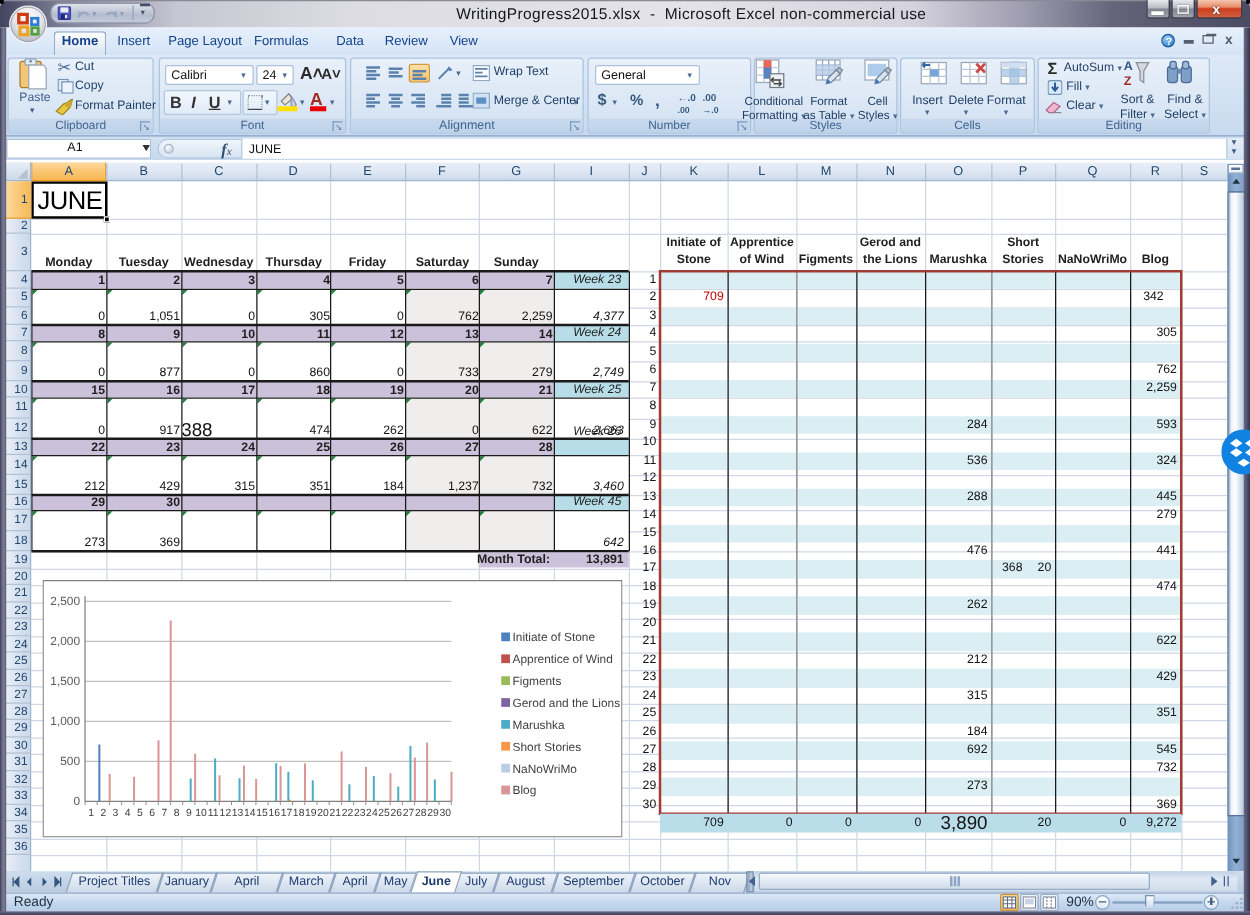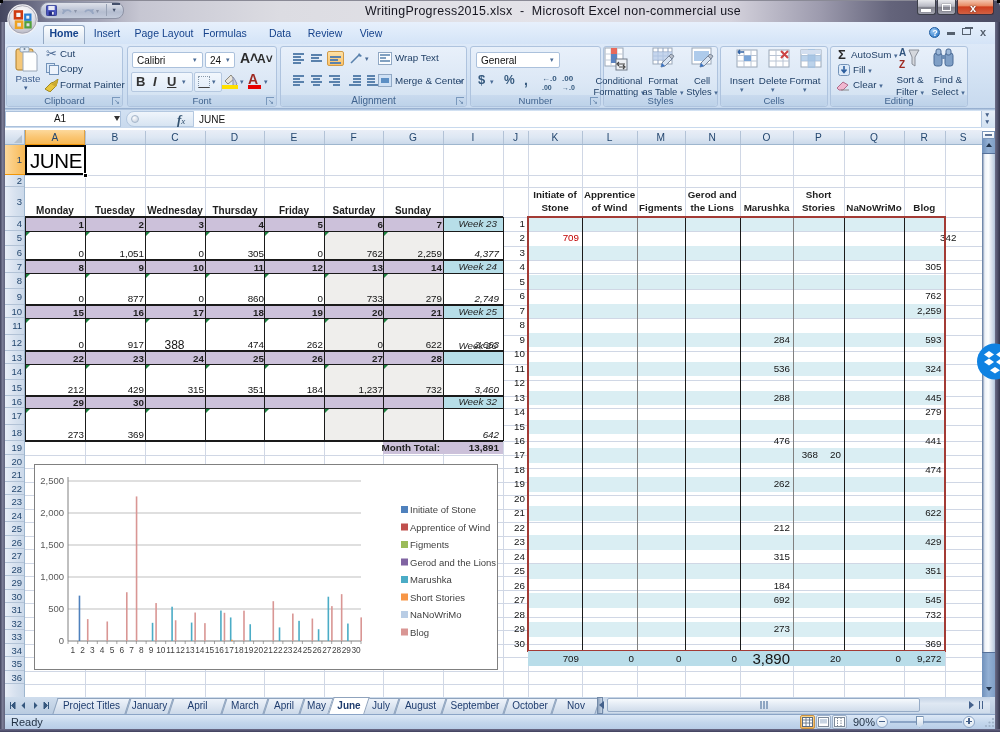--- a/index.html
+++ b/index.html
@@ -109,21 +109,21 @@
 <div class="ab" style="left:205px;top:353px;width:59px;height:11px;font-size:9.8px;font-weight:bold;color:#1f1f1f;text-align:right;line-height:11px">25</div>
 <div class="ab" style="left:264px;top:353px;width:59px;height:11px;font-size:9.8px;font-weight:bold;color:#1f1f1f;text-align:right;line-height:11px">26</div>
 <div class="ab" style="left:324px;top:353px;width:59px;height:11px;font-size:9.8px;font-weight:bold;color:#1f1f1f;text-align:right;line-height:11px">27</div>
 <div class="ab" style="left:383px;top:353px;width:59px;height:11px;font-size:9.8px;font-weight:bold;color:#1f1f1f;text-align:right;line-height:11px">28</div>
 <div class="ab" style="left:25px;top:398px;width:59px;height:10px;font-size:9.8px;font-weight:bold;color:#1f1f1f;text-align:right;line-height:10px">29</div>
 <div class="ab" style="left:85px;top:398px;width:59px;height:10px;font-size:9.8px;font-weight:bold;color:#1f1f1f;text-align:right;line-height:10px">30</div>
 <div class="ab" style="left:443px;top:218px;width:54px;height:12px;font-size:9.8px;font-style:italic;color:#1f1f1f;text-align:right;line-height:12px">Week 23</div>
 <div class="ab" style="left:443px;top:261px;width:54px;height:11px;font-size:9.8px;font-style:italic;color:#1f1f1f;text-align:right;line-height:11px">Week 24</div>
 <div class="ab" style="left:443px;top:306px;width:54px;height:11px;font-size:9.8px;font-style:italic;color:#1f1f1f;text-align:right;line-height:11px">Week 25</div>
 <div class="ab" style="left:443px;top:340px;width:54px;height:11px;font-size:9.8px;font-style:italic;color:#1f1f1f;text-align:right;line-height:11px">Week 26</div>
-<div class="ab" style="left:443px;top:397px;width:54px;height:10px;font-size:9.8px;font-style:italic;color:#1f1f1f;text-align:right;line-height:10px">Week 32</div>
+<div class="ab" style="left:443px;top:397px;width:54px;height:10px;font-size:9.8px;font-style:italic;color:#1f1f1f;text-align:right;line-height:10px">Week 45</div>
 <div class="ab" style="left:15px;top:204.5px;width:80px;height:14px;font-size:10px;font-weight:bold;color:#1f1f1f;text-align:center;white-space:nowrap">Monday</div>
 <div class="ab" style="left:75px;top:204.5px;width:80px;height:14px;font-size:10px;font-weight:bold;color:#1f1f1f;text-align:center;white-space:nowrap">Tuesday</div>
 <div class="ab" style="left:135px;top:204.5px;width:80px;height:14px;font-size:10px;font-weight:bold;color:#1f1f1f;text-align:center;white-space:nowrap">Wednesday</div>
 <div class="ab" style="left:195px;top:204.5px;width:80px;height:14px;font-size:10px;font-weight:bold;color:#1f1f1f;text-align:center;white-space:nowrap">Thursday</div>
 <div class="ab" style="left:254px;top:204.5px;width:80px;height:14px;font-size:10px;font-weight:bold;color:#1f1f1f;text-align:center;white-space:nowrap">Friday</div>
 <div class="ab" style="left:314px;top:204.5px;width:80px;height:14px;font-size:10px;font-weight:bold;color:#1f1f1f;text-align:center;white-space:nowrap">Saturday</div>
 <div class="ab" style="left:373px;top:204.5px;width:80px;height:14px;font-size:10px;font-weight:bold;color:#1f1f1f;text-align:center;white-space:nowrap">Sunday</div>
 <div class="ab" style="left:25px;top:247.5px;width:59px;height:12px;font-size:9.8px;color:#141414;text-align:right;line-height:12px">0</div>
 <div class="ab" style="left:85px;top:247.5px;width:59px;height:12px;font-size:9.8px;color:#141414;text-align:right;line-height:12px">1,051</div>
 <div class="ab" style="left:145px;top:247.5px;width:59px;height:12px;font-size:9.8px;color:#141414;text-align:right;line-height:12px">0</div>
@@ -135,21 +135,21 @@
 <div class="ab" style="left:25px;top:292.5px;width:59px;height:12px;font-size:9.8px;color:#141414;text-align:right;line-height:12px">0</div>
 <div class="ab" style="left:85px;top:292.5px;width:59px;height:12px;font-size:9.8px;color:#141414;text-align:right;line-height:12px">877</div>
 <div class="ab" style="left:145px;top:292.5px;width:59px;height:12px;font-size:9.8px;color:#141414;text-align:right;line-height:12px">0</div>
 <div class="ab" style="left:205px;top:292.5px;width:59px;height:12px;font-size:9.8px;color:#141414;text-align:right;line-height:12px">860</div>
 <div class="ab" style="left:264px;top:292.5px;width:59px;height:12px;font-size:9.8px;color:#141414;text-align:right;line-height:12px">0</div>
 <div class="ab" style="left:324px;top:292.5px;width:59px;height:12px;font-size:9.8px;color:#141414;text-align:right;line-height:12px">733</div>
 <div class="ab" style="left:383px;top:292.5px;width:59px;height:12px;font-size:9.8px;color:#141414;text-align:right;line-height:12px">279</div>
 <div class="ab" style="left:443px;top:292.5px;width:56px;height:12px;font-size:9.8px;font-style:italic;color:#141414;text-align:right;line-height:12px">2,749</div>
 <div class="ab" style="left:25px;top:338.5px;width:59px;height:12px;font-size:9.8px;color:#141414;text-align:right;line-height:12px">0</div>
 <div class="ab" style="left:85px;top:338.5px;width:59px;height:12px;font-size:9.8px;color:#141414;text-align:right;line-height:12px">917</div>
-<div class="ab" style="left:145px;top:338.5px;width:59px;height:12px;font-size:12px;color:#141414;text-align:center;line-height:12px">388</div>
+<div class="ab" style="left:145px;top:338.5px;width:59px;height:12px;font-size:15px;color:#141414;text-align:left;line-height:12px">388</div>
 <div class="ab" style="left:205px;top:338.5px;width:59px;height:12px;font-size:9.8px;color:#141414;text-align:right;line-height:12px">474</div>
 <div class="ab" style="left:264px;top:338.5px;width:59px;height:12px;font-size:9.8px;color:#141414;text-align:right;line-height:12px">262</div>
 <div class="ab" style="left:324px;top:338.5px;width:59px;height:12px;font-size:9.8px;color:#141414;text-align:right;line-height:12px">0</div>
 <div class="ab" style="left:383px;top:338.5px;width:59px;height:12px;font-size:9.8px;color:#141414;text-align:right;line-height:12px">622</div>
 <div class="ab" style="left:443px;top:338.5px;width:56px;height:12px;font-size:9.8px;font-style:italic;color:#141414;text-align:right;line-height:12px">2,663</div>
 <div class="ab" style="left:25px;top:383.5px;width:59px;height:12px;font-size:9.8px;color:#141414;text-align:right;line-height:12px">212</div>
 <div class="ab" style="left:85px;top:383.5px;width:59px;height:12px;font-size:9.8px;color:#141414;text-align:right;line-height:12px">429</div>
 <div class="ab" style="left:145px;top:383.5px;width:59px;height:12px;font-size:9.8px;color:#141414;text-align:right;line-height:12px">315</div>
 <div class="ab" style="left:205px;top:383.5px;width:59px;height:12px;font-size:9.8px;color:#141414;text-align:right;line-height:12px">351</div>
 <div class="ab" style="left:264px;top:383.5px;width:59px;height:12px;font-size:9.8px;color:#141414;text-align:right;line-height:12px">184</div>
@@ -268,21 +268,21 @@
 <div class="ab" style="left:503px;top:520.80px;width:22px;height:14.47px;font-size:9.8px;color:#141414;text-align:right;line-height:14.47px">22</div>
 <div class="ab" style="left:503px;top:535.27px;width:22px;height:14.47px;font-size:9.8px;color:#141414;text-align:right;line-height:14.47px">23</div>
 <div class="ab" style="left:503px;top:549.73px;width:22px;height:14.47px;font-size:9.8px;color:#141414;text-align:right;line-height:14.47px">24</div>
 <div class="ab" style="left:503px;top:564.20px;width:22px;height:14.47px;font-size:9.8px;color:#141414;text-align:right;line-height:14.47px">25</div>
 <div class="ab" style="left:503px;top:578.67px;width:22px;height:14.47px;font-size:9.8px;color:#141414;text-align:right;line-height:14.47px">26</div>
 <div class="ab" style="left:503px;top:593.13px;width:22px;height:14.47px;font-size:9.8px;color:#141414;text-align:right;line-height:14.47px">27</div>
 <div class="ab" style="left:503px;top:607.60px;width:22px;height:14.47px;font-size:9.8px;color:#141414;text-align:right;line-height:14.47px">28</div>
 <div class="ab" style="left:503px;top:622.07px;width:22px;height:14.47px;font-size:9.8px;color:#141414;text-align:right;line-height:14.47px">29</div>
 <div class="ab" style="left:503px;top:636.53px;width:22px;height:14.47px;font-size:9.8px;color:#141414;text-align:right;line-height:14.47px">30</div>
 <div class="ab" style="left:528px;top:231.47px;width:51px;height:14.47px;font-size:9.8px;color:#c00000;text-align:right;line-height:14.47px">709</div>
-<div class="ab" style="left:940px;top:231.47px;width:37.5px;height:14.47px;font-size:9.8px;color:#141414;text-align:left;line-height:14.47px">342</div>
+<div class="ab" style="left:904px;top:231.47px;width:37.5px;height:14.47px;font-size:9.8px;color:#141414;text-align:center;line-height:14.47px">342</div>
 <div class="ab" style="left:904px;top:260.40px;width:37.5px;height:14.47px;font-size:9.8px;color:#141414;text-align:right;line-height:14.47px">305</div>
 <div class="ab" style="left:904px;top:289.33px;width:37.5px;height:14.47px;font-size:9.8px;color:#141414;text-align:right;line-height:14.47px">762</div>
 <div class="ab" style="left:904px;top:303.80px;width:37.5px;height:14.47px;font-size:9.8px;color:#141414;text-align:right;line-height:14.47px">2,259</div>
 <div class="ab" style="left:740px;top:332.73px;width:50px;height:14.47px;font-size:9.8px;color:#141414;text-align:right;line-height:14.47px">284</div>
 <div class="ab" style="left:904px;top:332.73px;width:37.5px;height:14.47px;font-size:9.8px;color:#141414;text-align:right;line-height:14.47px">593</div>
 <div class="ab" style="left:740px;top:361.67px;width:50px;height:14.47px;font-size:9.8px;color:#141414;text-align:right;line-height:14.47px">536</div>
 <div class="ab" style="left:904px;top:361.67px;width:37.5px;height:14.47px;font-size:9.8px;color:#141414;text-align:right;line-height:14.47px">324</div>
 <div class="ab" style="left:740px;top:390.60px;width:50px;height:14.47px;font-size:9.8px;color:#141414;text-align:right;line-height:14.47px">288</div>
 <div class="ab" style="left:904px;top:390.60px;width:37.5px;height:14.47px;font-size:9.8px;color:#141414;text-align:right;line-height:14.47px">445</div>
 <div class="ab" style="left:904px;top:405.07px;width:37.5px;height:14.47px;font-size:9.8px;color:#141414;text-align:right;line-height:14.47px">279</div>

